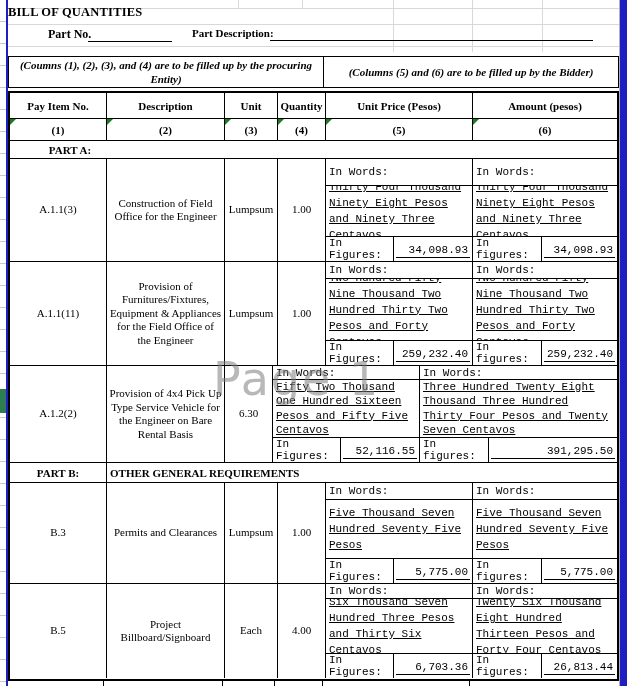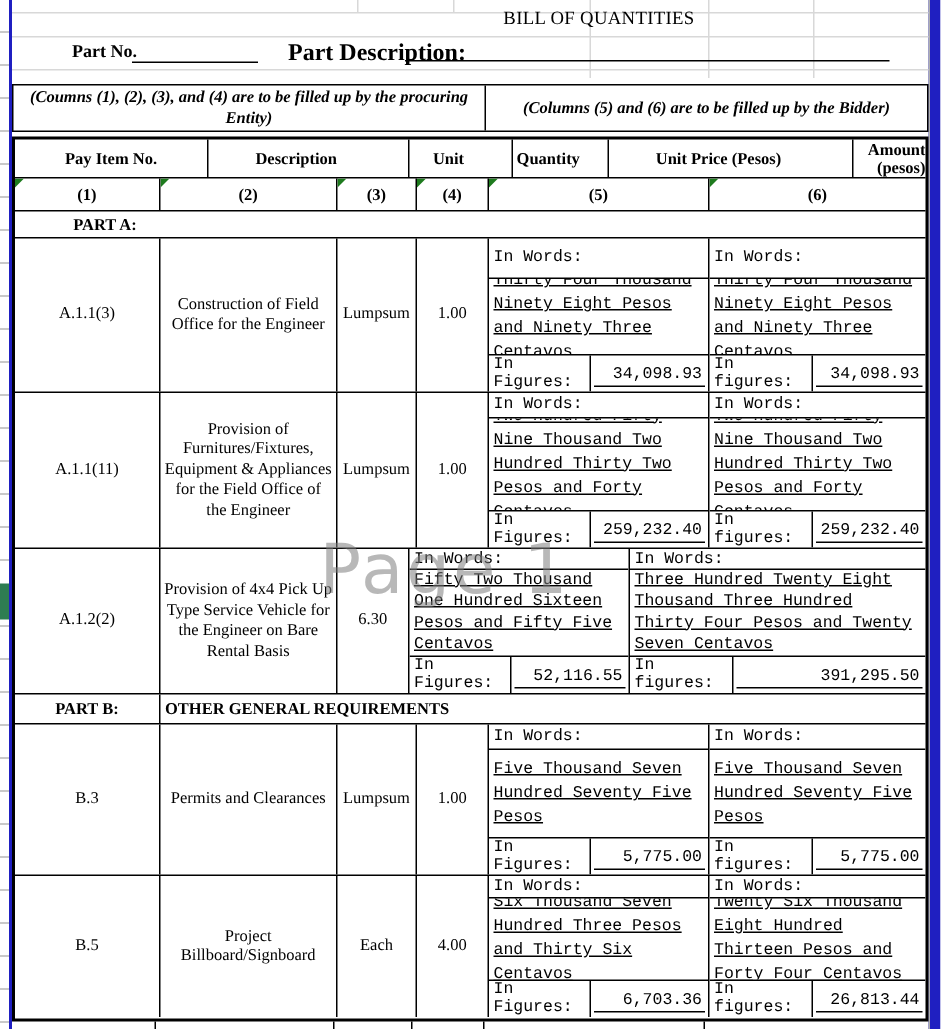--- a/index.html
+++ b/index.html
@@ -14,25 +14,25 @@
   .vbar-left  { position:absolute; left:6px;  top:0; width:2px; height:686px; background:#1f1fc1; }
   .vbar-right { position:absolute; left:619px; top:0; width:8px; height:686px;
                 background:#1f1fc1; border-left:1px solid #b0b0b0; }
 
   .content { position:absolute; left:8px; top:0; width:611px; height:686px; }
 
   
   .hgrid { position:absolute; left:0; width:611px; height:1px; background:#d8d8d8; }
   .vgrid { position:absolute; top:0; width:1px; background:#d8d8d8; }
 
-  .doc-title { position:absolute; left:0; top:5px; width:455px; text-align:right;
-               font-size:12.5px; font-weight:normal; letter-spacing:.2px; }
+  .doc-title { position:absolute; left:0; top:5px; width:455px; text-align:left;
+               font-size:12.5px; font-weight:bold; letter-spacing:.2px; }
 
   .lbl-partno   { position:absolute; left:40px;  top:27px; font-size:12px; font-weight:bold; }
-  .lbl-partdesc { position:absolute; left:184px; top:27px; font-size:16px; font-weight:bold; }
+  .lbl-partdesc { position:absolute; left:184px; top:27px; font-size:11px; font-weight:bold; }
   .fill-line { position:absolute; height:0; border-top:1.6px solid #000; }
   .fill-partno   { left:80px;  top:41px; width:84px;  }
   .fill-partdesc { left:262px; top:40px; width:323px; }
 
   
   .instr { position:absolute; left:0; top:56px; width:611px; height:32px;
            border:1.6px solid #000; display:flex; }
   .instr > div { display:flex; align-items:center; justify-content:center; text-align:center;
                  font-size:11px; font-weight:bold; font-style:italic; line-height:14px; }
   .instr-left  { width:314px; padding:0 8px; }
@@ -45,21 +45,21 @@
   .row + .row { border-top:1.4px solid #000; }
   .c { border-left:1.4px solid #000; overflow:hidden; }
   .c:first-child { border-left:none; }
   .c1 { width:96px; }  .c2 { width:118px; } .c3 { width:53px; }
   .c4 { width:48px; }  .c5 { width:147px; } .c6 { flex:1; }
   .center { display:flex; align-items:center; justify-content:center; text-align:center;
             font-size:11px; line-height:13.5px; padding:1px 2px; }
 
   .hdr  { height:25px; }
   .hdr .c { display:flex; align-items:center; justify-content:center;
-            font-size:11px; font-weight:bold; text-align:right; line-height:12px;margin-left:16px; }
+            font-size:11px; font-weight:bold; text-align:right; line-height:12px; }
   .nums { height:22px; }
   .nums .c { position:relative; display:flex; align-items:center; justify-content:center;
              font-size:11px; font-weight:bold; }
   .tri { position:absolute; top:0; left:0; width:0; height:0;
          border-top:6px solid #1e7b1e; border-right:6px solid transparent; }
 
   .part { font-weight:bold; font-size:11px; }
   .part-a { height:18px;padding-left:12px; } .part-b { height:20px; }
   .part .pc1 { width:96px; display:flex; align-items:center; justify-content:center; }
   .part .pc2 { flex:1; border-left:1.4px solid #000; display:flex; align-items:center; padding-left:3px; }

